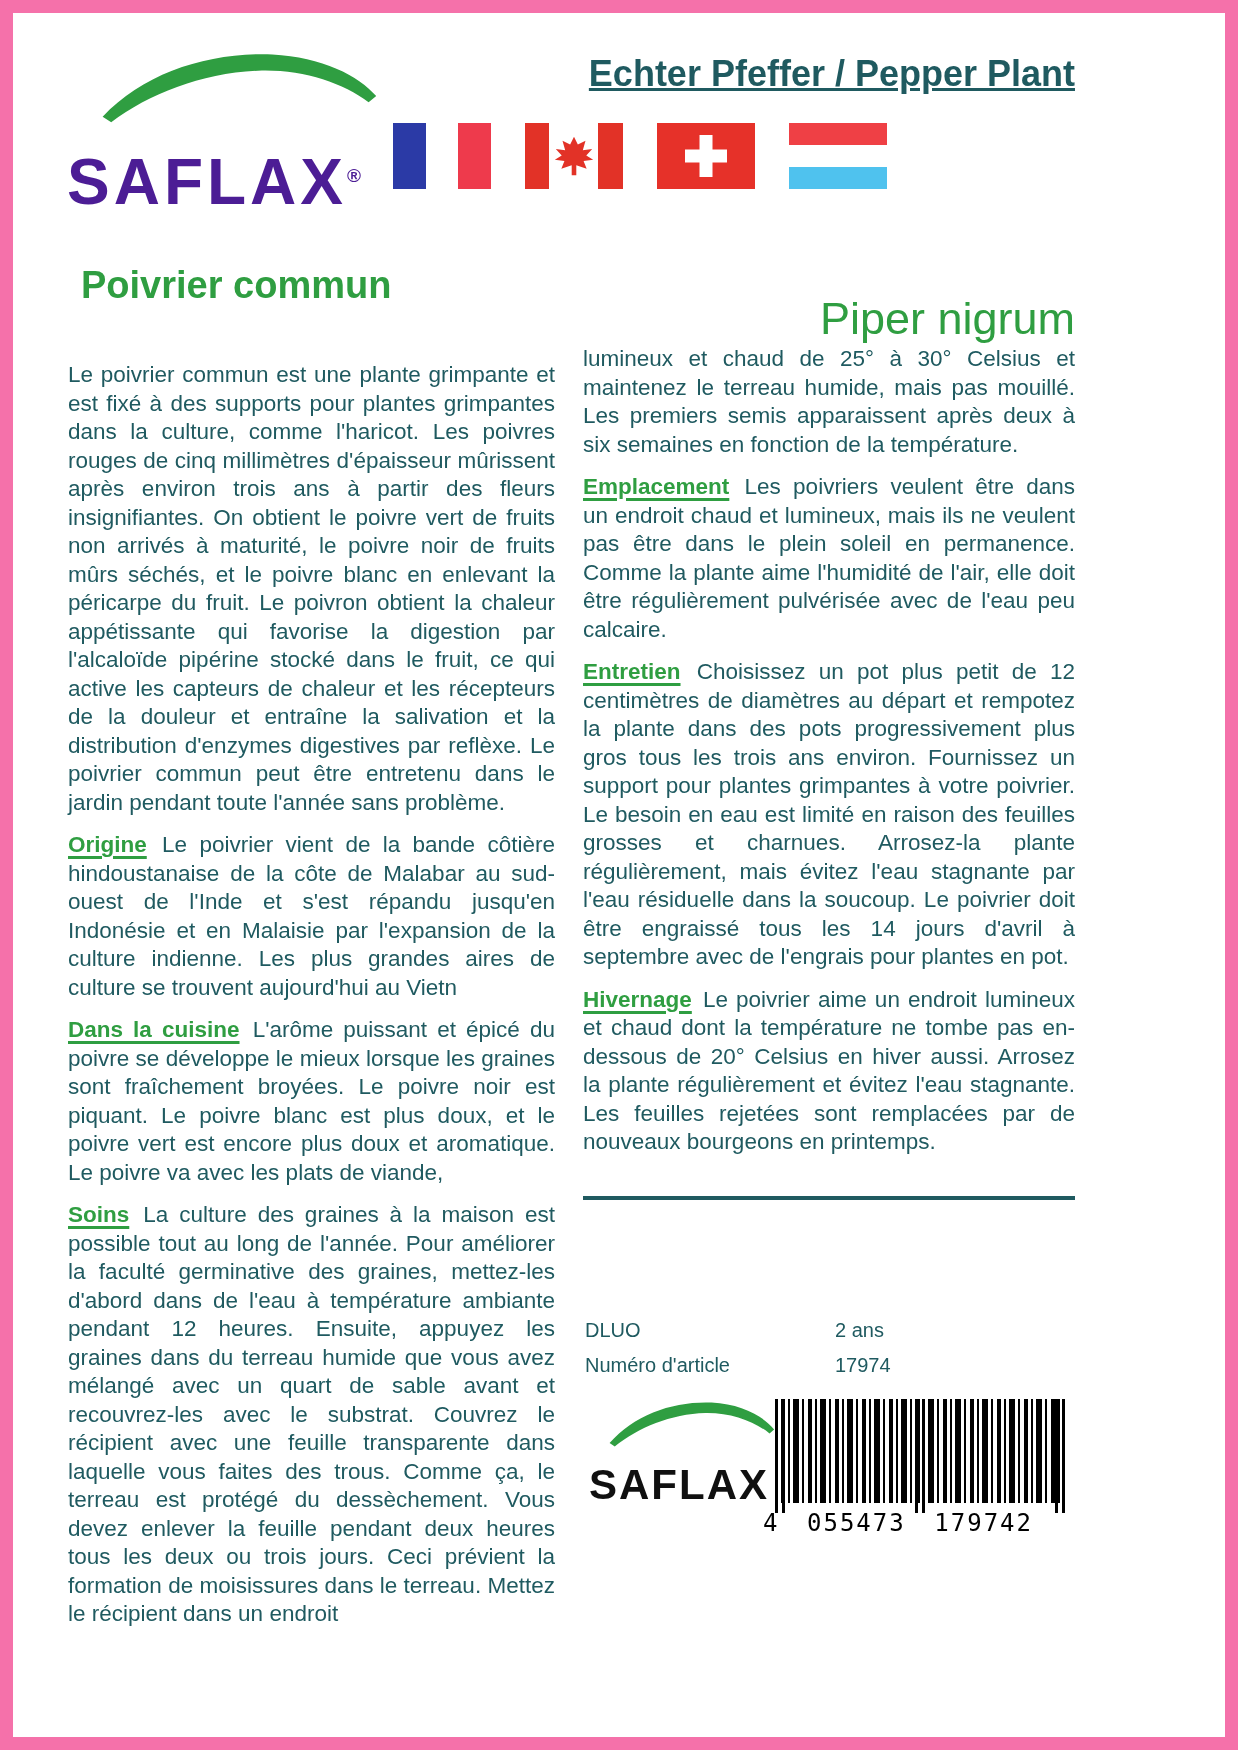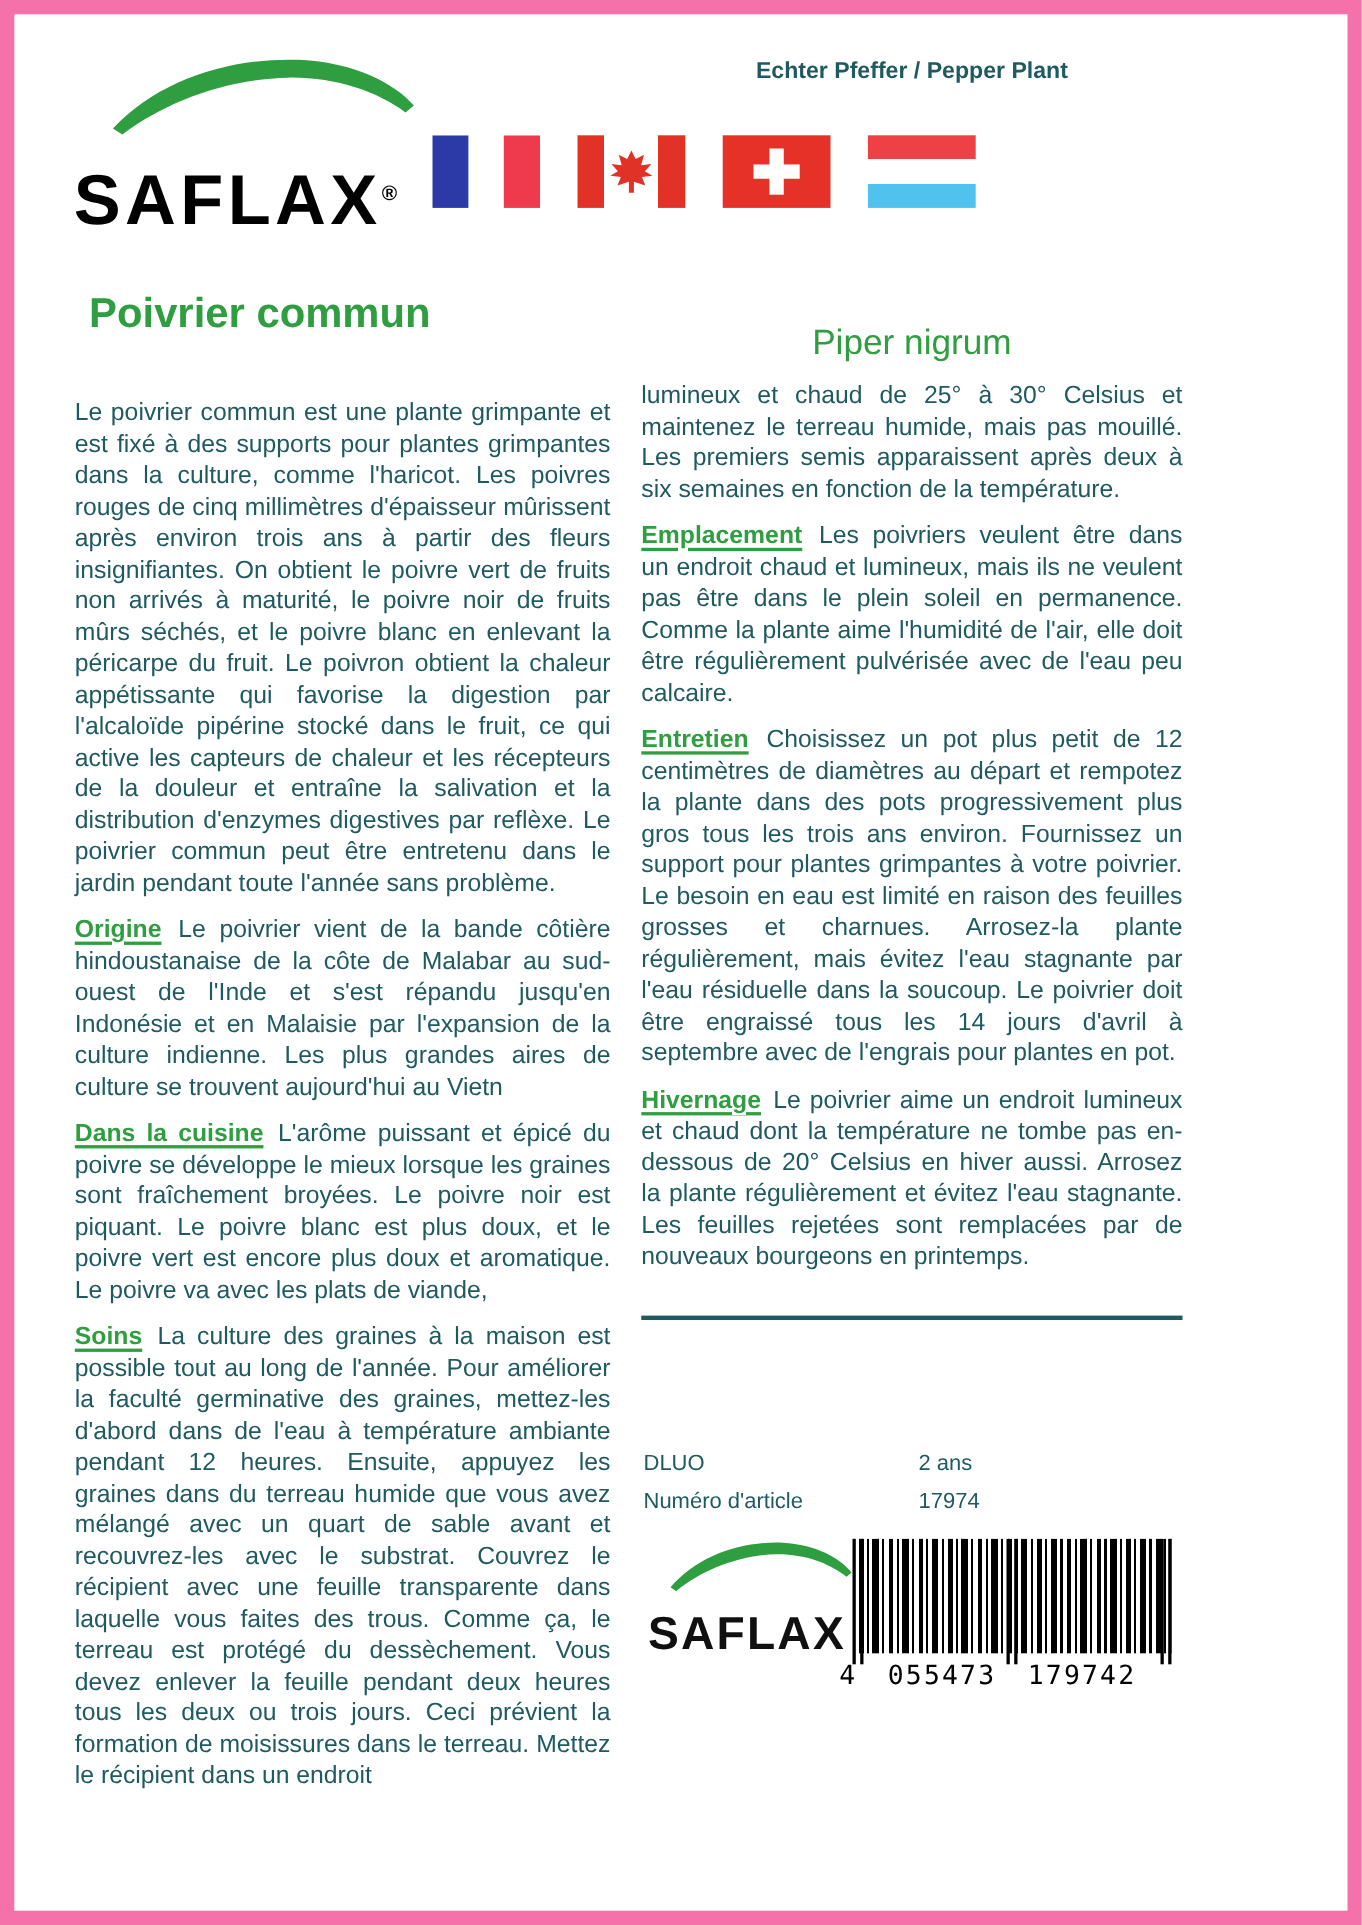--- a/index.html
+++ b/index.html
@@ -15,28 +15,28 @@
     position:relative;
     width:1238px;height:1750px;
     background:#ffffff;
     border:13px solid var(--pink);
     overflow:hidden;
   }
 
   
   .header-right{
     position:absolute;left:570px;top:40px;width:492px;
-    text-align:center;font-size:21px;font-weight:700;color:var(--teal);
+    text-align:right;font-size:36px;font-weight:700;color:var(--teal);text-decoration:underline;
   }
   .brand{position:absolute;left:50px;top:34px;width:340px;height:150px;}
   .brand .swoosh{position:absolute;left:32px;top:2px;width:286px;height:74px;}
   .brand .swoosh path{fill:var(--green);}
   .brand-name{
     position:absolute;left:4px;top:98px;
-    font-size:64px;font-weight:700;letter-spacing:4px;color:#000000;white-space:nowrap;
+    font-size:64px;font-weight:700;letter-spacing:4px;color:#4c1d95;white-space:nowrap;
   }
   .brand-name .reg{font-size:19px;vertical-align:super;letter-spacing:0;}
 
   
   .flags{position:absolute;left:380px;top:110px;display:flex;gap:34px;}
   .flag{width:98px;height:66px;position:relative;overflow:hidden;flex:none;}
   .flag-fr{display:flex;}
   .flag-fr .b{width:33.34%;height:100%;background:#2b3aa6;}
   .flag-fr .w{width:33.33%;height:100%;background:#ffffff;}
   .flag-fr .r{width:33.33%;height:100%;background:#ee3a4c;}
@@ -48,21 +48,21 @@
   .flag-ch .chh{position:absolute;left:50%;top:50%;width:42px;height:13px;transform:translate(-50%,-50%);background:#ffffff;}
   .flag-lu{background:linear-gradient(180deg,#ef4045 0 33.3%,#ffffff 33.3% 66.6%,#4fc2ee 66.6% 100%);}
 
   
   .page-title{
     position:absolute;left:55px;top:238px;margin:13px;
     font-size:38px;font-weight:700;color:var(--green);
   }
   .latin-name{
     position:absolute;left:570px;top:280px;width:492px;
-    text-align:center;font-size:32px;font-weight:400;color:var(--green);
+    text-align:right;font-size:45px;font-weight:400;color:var(--green);
   }
 
   
   .col{
     position:absolute;top:332px;
     font-size:22.5px;line-height:28.5px;text-align:justify;color:var(--teal);
   }
   .col-left{left:55px;width:487px;margin-top:16px;}
   .col-right{left:570px;width:492px;}
   .col p{margin:0 0 14px 0;}

